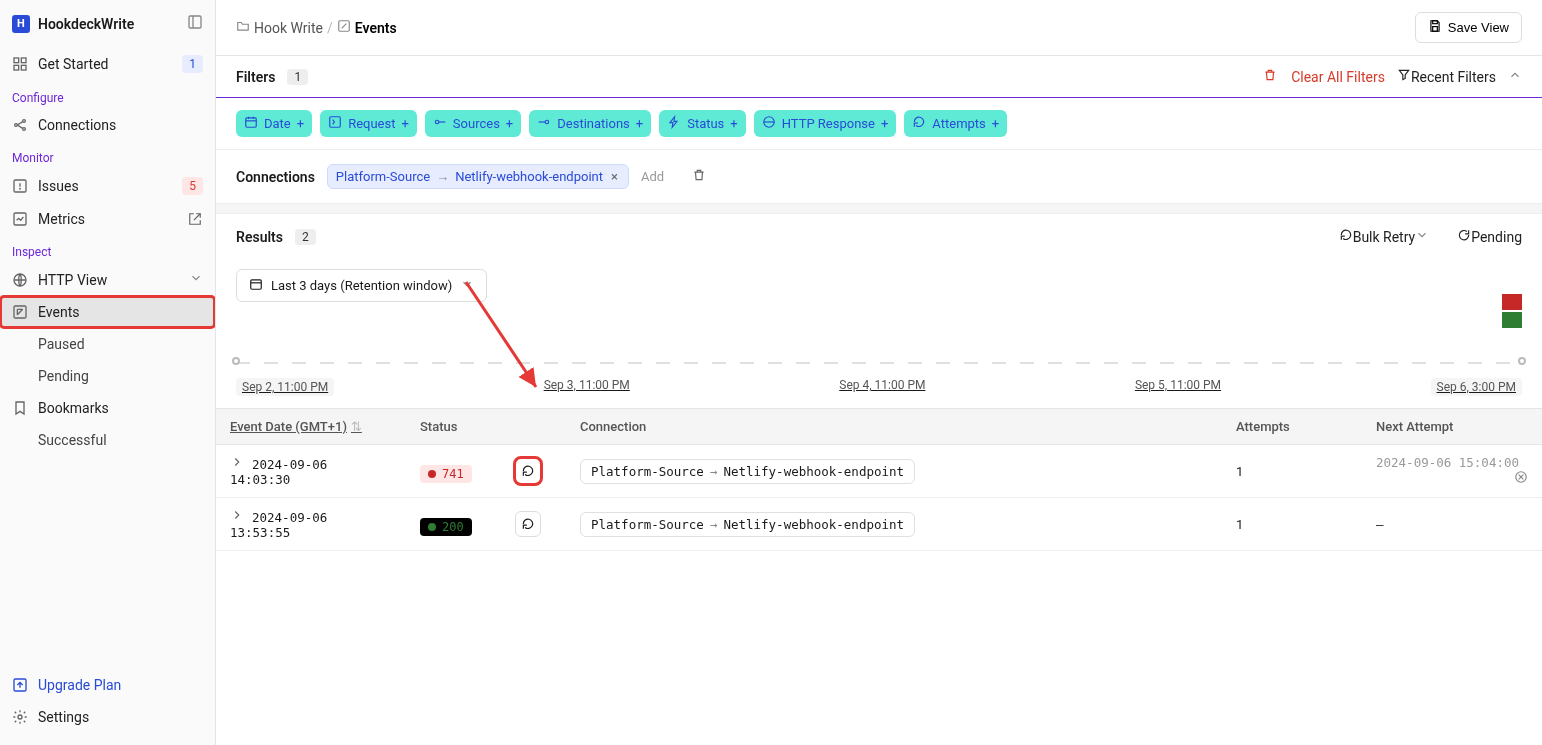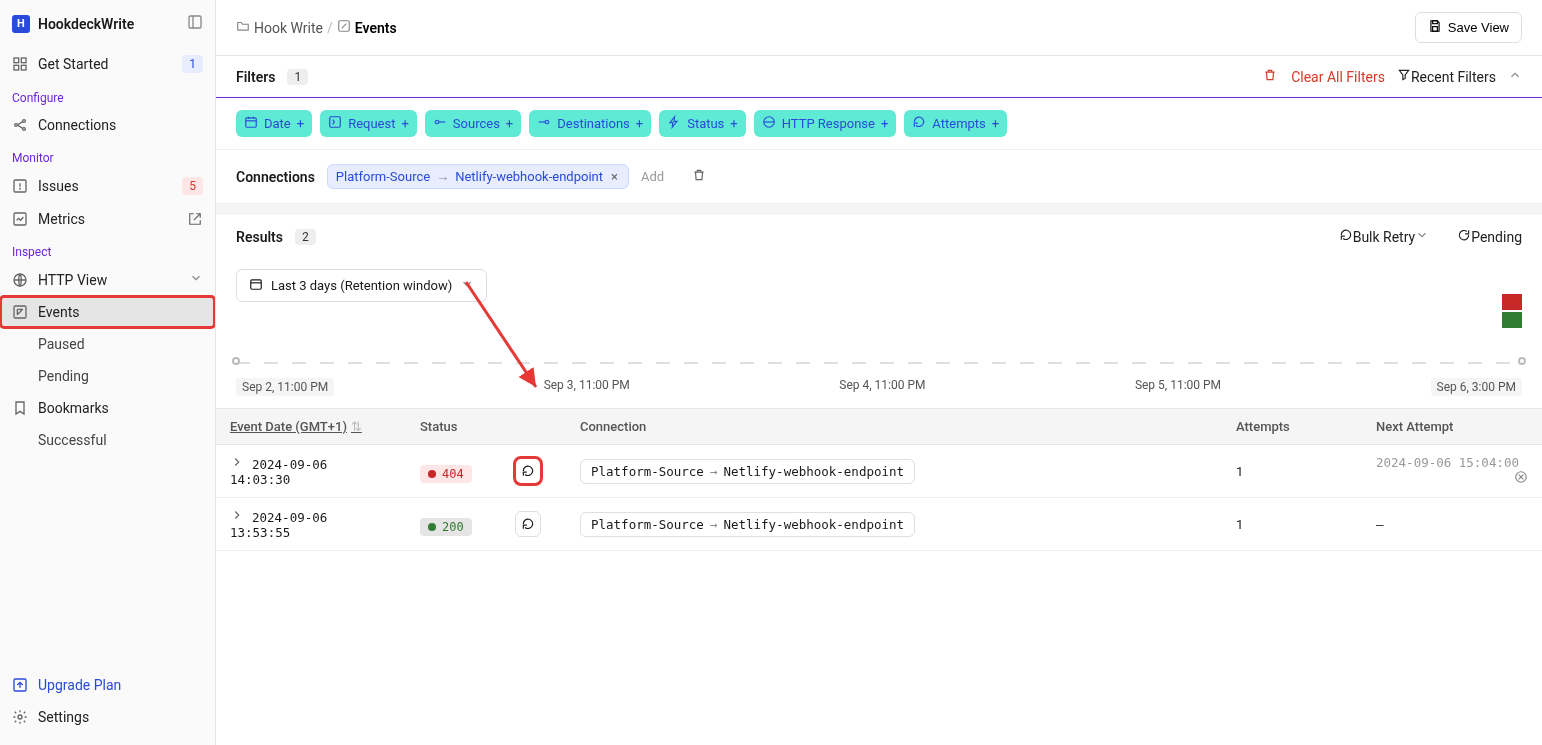--- a/index.html
+++ b/index.html
@@ -41,42 +41,42 @@
 .chip .plus { color: #2a4bd7; }
 .conn-row { display: flex; align-items: center; gap: 12px; padding: 14px 20px; border-bottom: 1px solid #eee; }
 .conn-label { font-weight: 600; }
 .conn-tag { display: inline-flex; align-items: center; gap: 6px; background: #e7edff; color: #2a4bd7; padding: 4px 8px; border-radius: 6px; font-size: 13px; border: 1px solid #cdd9ff; }
 .conn-tag .x { color: #666; cursor: pointer; padding: 0 2px; }
 .conn-add { color: #999; cursor: pointer; font-size: 13px; }
 .trash { color: #666; cursor: pointer; }
 .results-bar { display: flex; align-items: center; padding: 14px 20px; gap: 12px; }
 .date-range-row { padding: 10px 20px 0; }
 .date-range-btn { display: inline-flex; align-items: center; gap: 8px; border: 1px solid #ddd; padding: 7px 12px; border-radius: 6px; cursor: pointer; font-size: 13px; }
-.timeline-wrap { padding: 14px 20px 0; position: relative; }
+.timeline-wrap { padding: 14px 20px 0; position: relative; text-decoration: underline; }
 .timeline-track { height: 14px; background-image: linear-gradient(90deg, #e0e0e0 50%, transparent 50%); background-size: 28px 2px; background-repeat: repeat-x; background-position: 0 50%; margin-bottom: 4px; position: relative; }
 .timeline-handle { position: absolute; width: 8px; height: 8px; border-radius: 50%; background: #fff; border: 2px solid #bbb; top: 1px; }
 .timeline-handle.left { left: -4px; }
 .timeline-handle.right { right: -4px; }
 .timeline-bars { position: absolute; right: 20px; top: -48px; display: flex; flex-direction: column; gap: 2px; }
 .tl-bar { width: 20px; height: 16px; }
 .tl-red { background: #c62828; }
 .tl-green { background: #2e7d32; }
 .timeline-labels { display: flex; justify-content: space-between; font-size: 12px; color: #555; padding: 4px 0 12px; }
 .tl-label { white-space: nowrap; }
 .tl-label.first, .tl-label.last { background: #f5f5f5; padding: 2px 6px; border-radius: 4px; }
 .table { width: 100%; border-collapse: collapse; }
 .table th { text-align: left; font-weight: 500; color: #555; background: #f5f5f5; padding: 10px 14px; border-top: 1px solid #e5e5e5; border-bottom: 1px solid #e5e5e5; font-size: 13px; }
 .table td { padding: 10px 14px; border-bottom: 1px solid #eee; font-size: 13px; vertical-align: middle; }
 .mono { font-family: ui-monospace, Menlo, Consolas, monospace; font-size: 12.5px; }
 .expand { color: #666; cursor: pointer; padding-right: 8px; }
 .status-pill { display: inline-flex; align-items: center; gap: 6px; padding: 2px 8px; border-radius: 4px; font-family: ui-monospace, monospace; font-size: 12px; }
 .status-pill .dot { width: 8px; height: 8px; border-radius: 50%; }
 .status-404 { background: #ffe6e6; color: #c62828; }
 .status-404 .dot { background: #c62828; }
-.status-200 { background: #e5e5e5; color: #2e7d32; }
+.status-200 { background: #000000; color: #2e7d32; }
 .status-200 .dot { background: #2e7d32; }
 .retry-btn { width: 26px; height: 26px; border: 1px solid #ddd; border-radius: 6px; display: inline-flex; align-items: center; justify-content: center; cursor: pointer; }
 .retry-btn.highlight { outline: 3px solid #e53935; outline-offset: -1px; }
 .conn-pill { display: inline-flex; align-items: center; gap: 6px; border: 1px solid #e0e0e0; padding: 4px 10px; border-radius: 6px; font-family: ui-monospace, monospace; font-size: 12.5px; }
 .arrow { color: #888; }
 .muted { color: #999; }
 .svg16 { width: 16px; height: 16px; }
 .svg14 { width: 14px; height: 14px; }
 .annot-arrow { position: absolute; pointer-events: none; }
 .col-date { width: 190px; text-decoration: underline; }
@@ -418,21 +418,21 @@
         </tr>
       </thead>
       <tbody id="table-body">
           <tr>
     <td><span class="expand"><svg class="svg14" viewBox="0 0 24 24" fill="none" stroke="currentColor" stroke-width="2">
                   <polyline points="9 18 15 12 9 6"></polyline>
                 </svg></span><span class="mono">2024-09-06 14:03:30</span></td>
     <td>
       <span class="status-pill status-404">
                 <span class="dot"></span>
-                <span>404</span>
+                <span>741</span>
               </span>
       <span class="retry-btn highlight" style="margin-left:40px">
                 <svg class="svg14" viewBox="0 0 24 24" fill="none" stroke="currentColor" stroke-width="2">
                   <path d="M4 12a8 8 0 1 1 3 6"></path>
                   <path d="M4 20v-6h6"></path>
                 </svg>
               </span>
     </td>
     <td><span class="conn-pill">
                 <span>Platform-Source</span>

